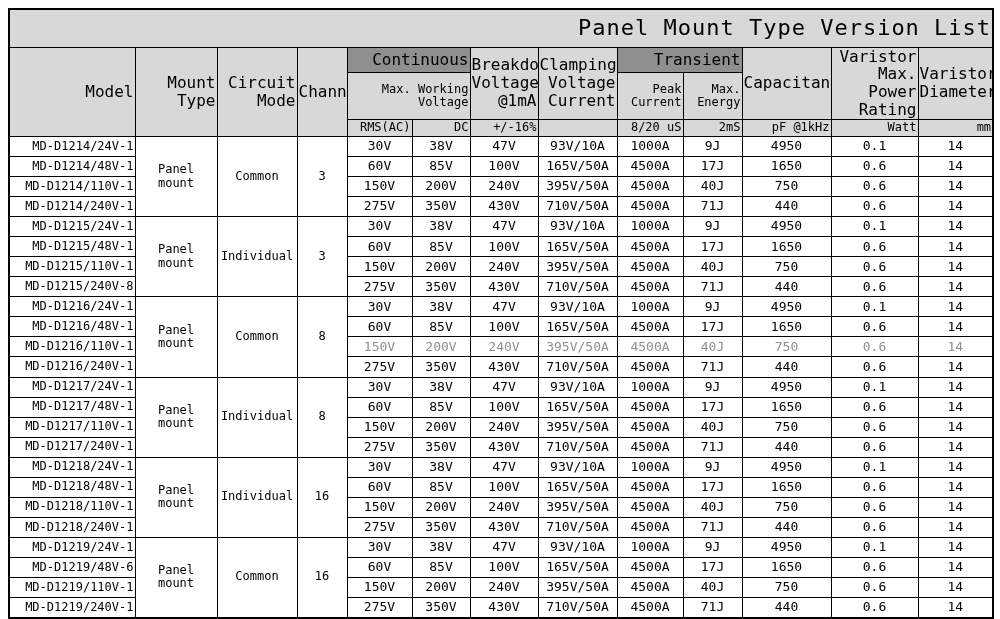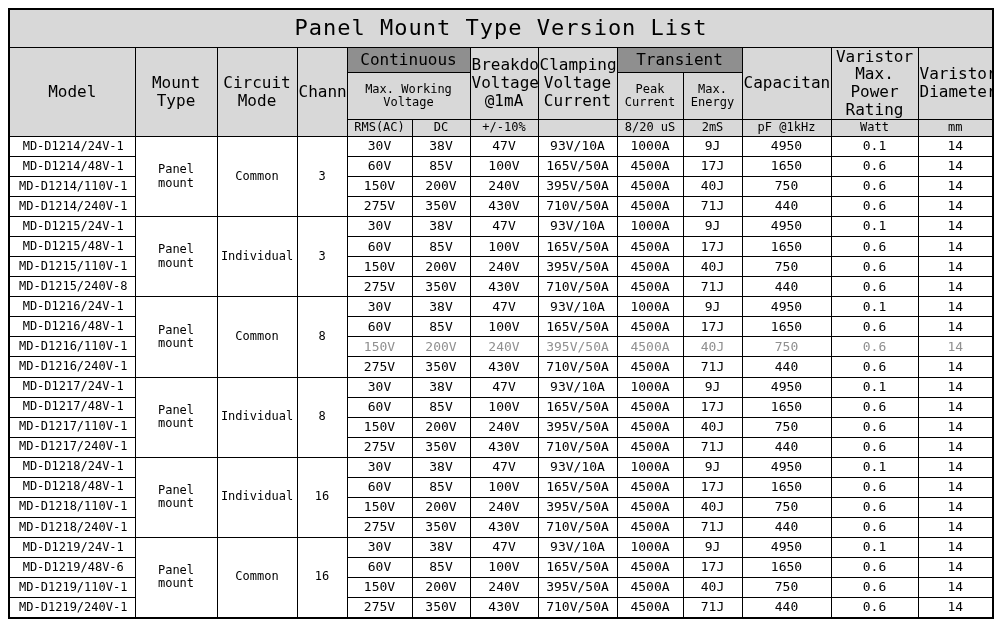--- a/index.html
+++ b/index.html
@@ -21,31 +21,31 @@
   }
   th,td{
     border:1px solid var(--border);
     padding:0 1px;
     text-align:center;vertical-align:middle;
     font-weight:normal;
     font-size:13px;line-height:1.12;
     white-space:pre-line;
     overflow:hidden;
   }
-  thead th{background:var(--header-bg);}
+  thead th{background:var(--header-bg);text-align:right;}
   th.band{background:var(--band-bg);}
   th.title-cell{
     font-size:22px;height:38px;letter-spacing:1px;background:var(--header-bg);
   }
   tr.header-row-1 th{height:22px;font-size:16px;}
   tr.header-row-2 th{height:40px;font-size:12px;}
   tr.units-row th{height:17px;font-size:12px;}
   tbody tr{height:19px;}
   td.model-cell{
-    text-align:center;padding-left:3px;font-size:12px;white-space:nowrap;
+    text-align:right;padding-left:3px;font-size:12px;white-space:nowrap;
   }
   td.group-cell{font-size:12px;margin-top:44px;}
   tr.faded td.value-cell{color:var(--faded);}
 </style>
 </head>
 <body>
 
 <div class="page">
   <table class="spec">
     <colgroup>
@@ -92,21 +92,21 @@
         <th colspan="2">Max. Working
 Voltage</th>
         <th>Peak
 Current</th>
         <th>Max.
 Energy</th>
       </tr>
       <tr class="units-row">
         <th>RMS(AC)</th>
         <th>DC</th>
-        <th>+/-10%</th>
+        <th>+/-16%</th>
         <th></th>
         <th>8/20 uS</th>
         <th>2mS</th>
         <th>pF @1kHz</th>
         <th>Watt</th>
         <th>mm</th>
       </tr>
     </thead>
     <tbody id="table-body">
         <tr class="">

